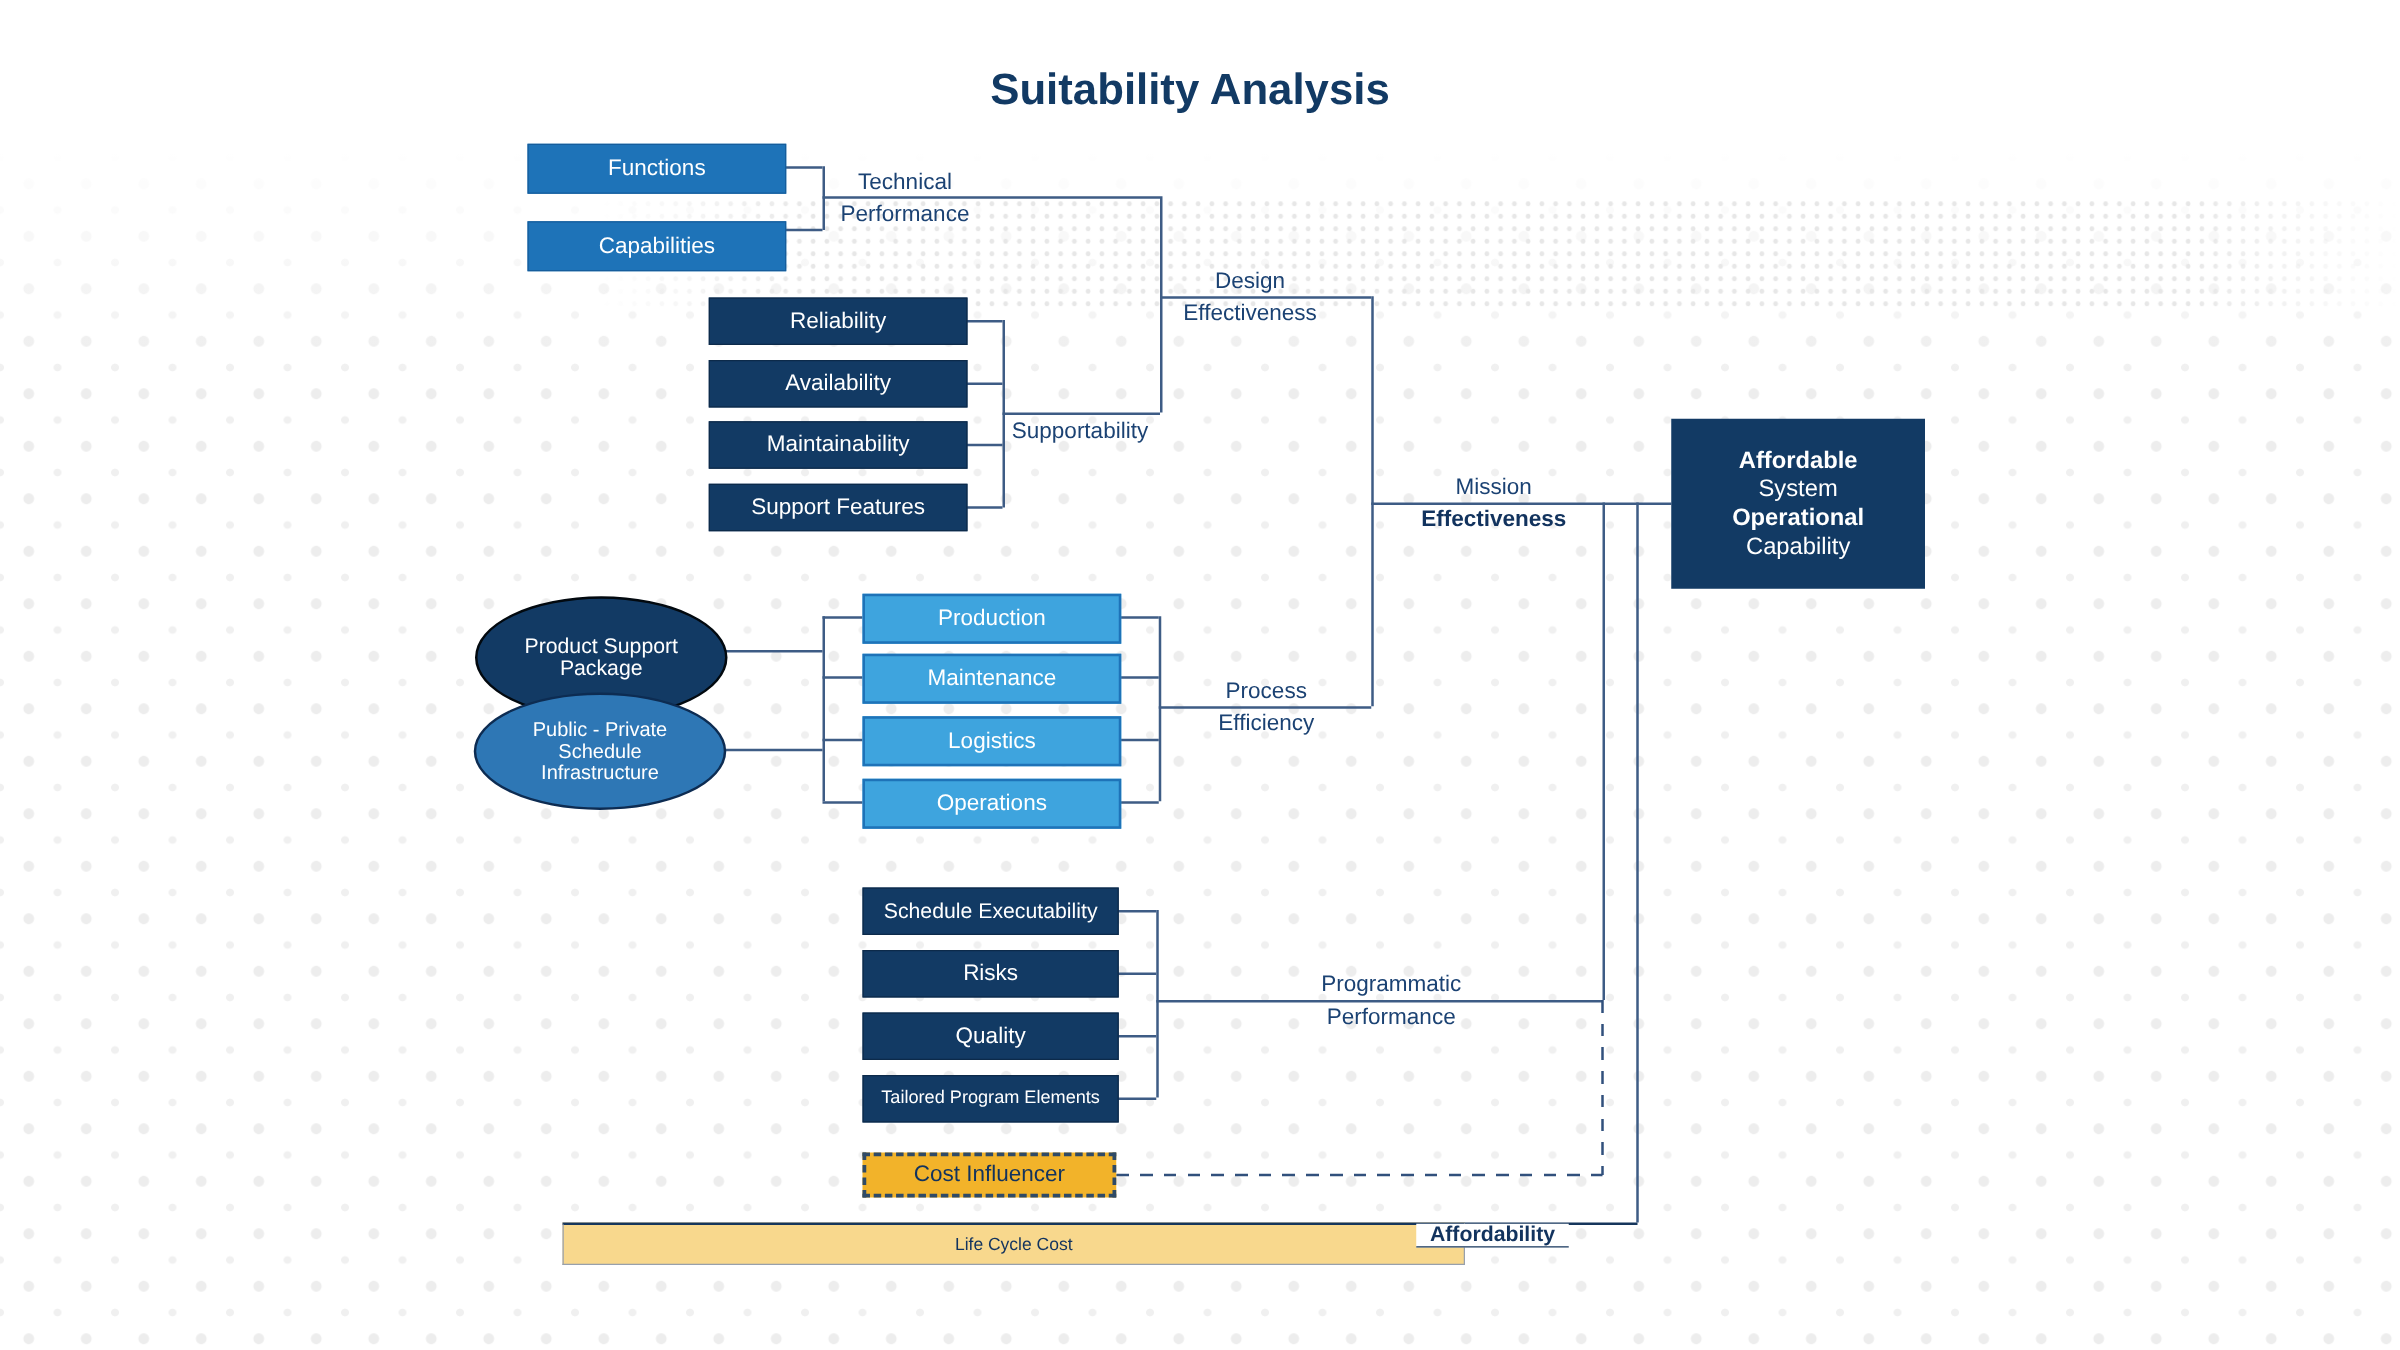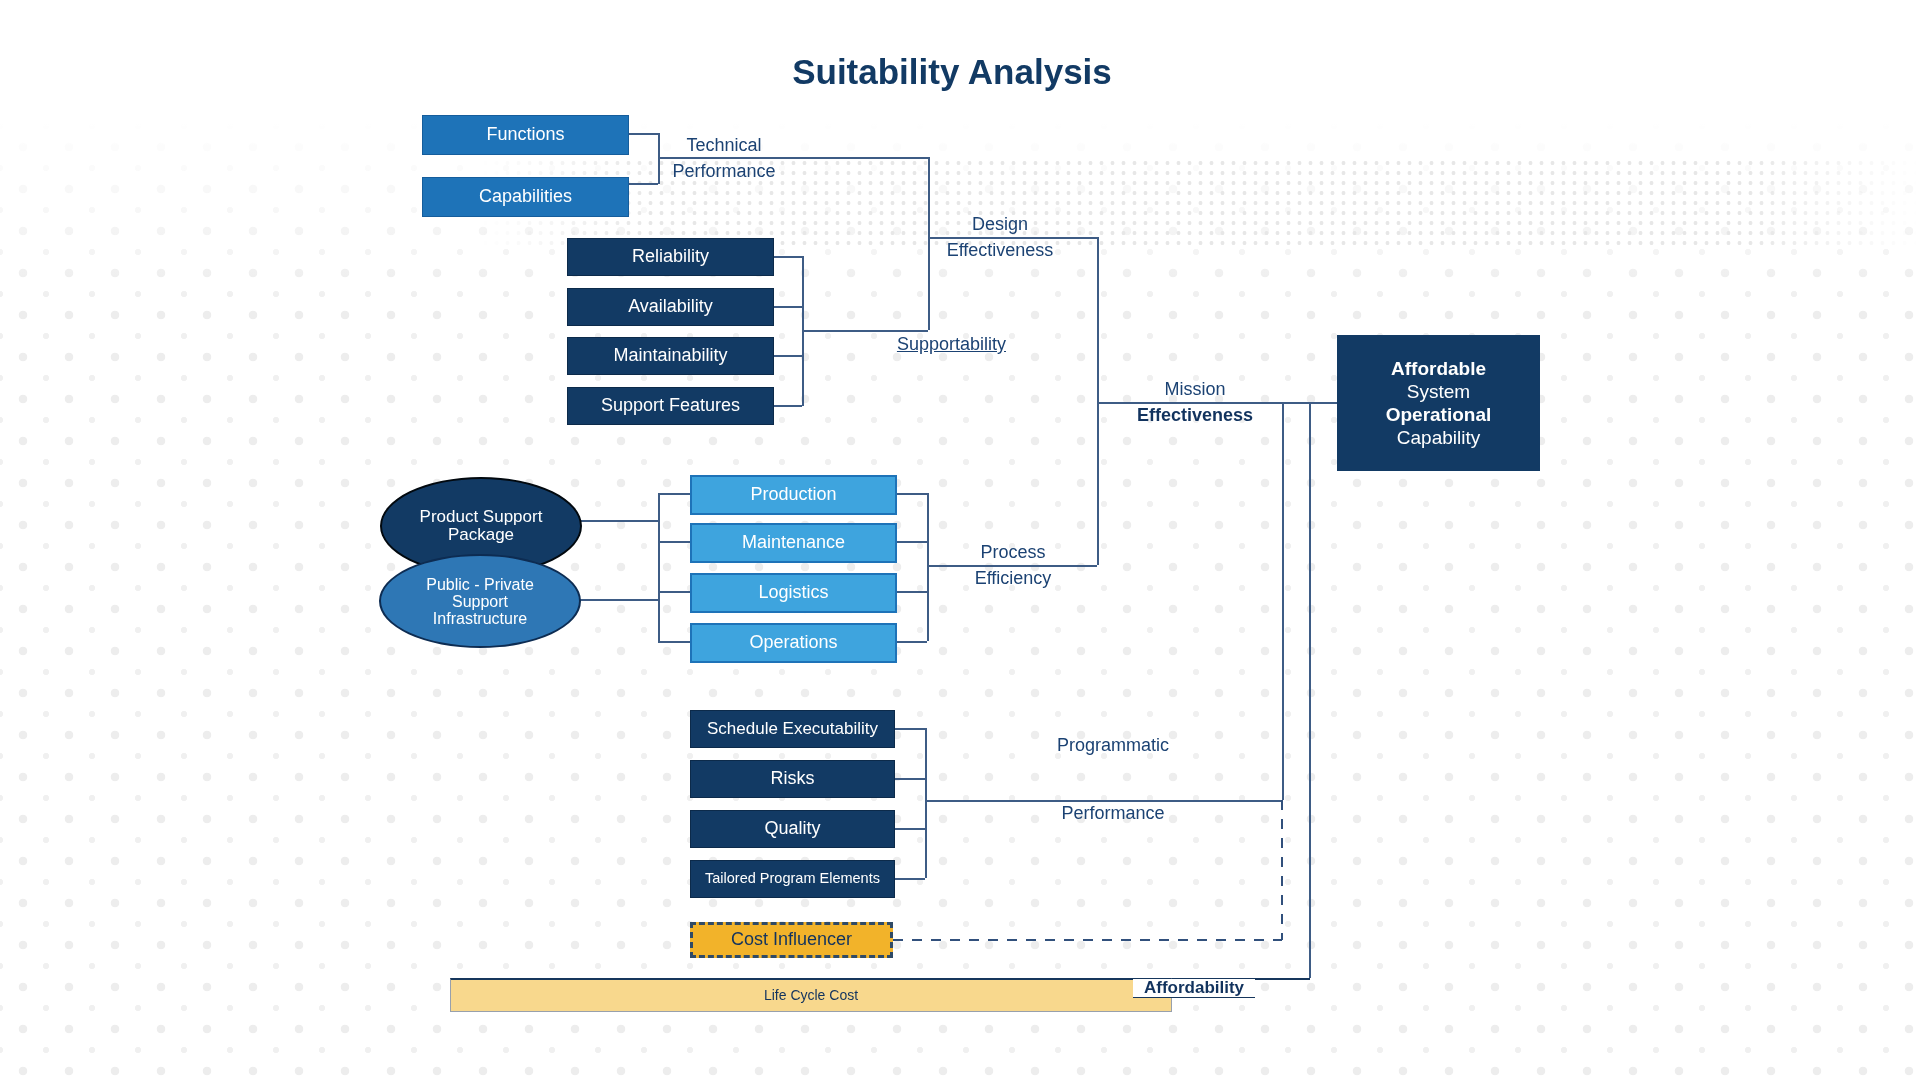--- a/index.html
+++ b/index.html
@@ -79,37 +79,37 @@
   <div class="box navy" style="left:567px;top:238px;width:205px;height:36px;">Reliability</div>
   <div class="box navy" style="left:567px;top:288px;width:205px;height:36px;">Availability</div>
   <div class="box navy" style="left:567px;top:337px;width:205px;height:36px;">Maintainability</div>
   <div class="box navy" style="left:567px;top:387px;width:205px;height:36px;">Support Features</div>
   <div class="hline" style="left:772px;top:256px;width:30px;"></div>
   <div class="hline" style="left:772px;top:306px;width:30px;"></div>
   <div class="hline" style="left:772px;top:355px;width:30px;"></div>
   <div class="hline" style="left:772px;top:405px;width:30px;"></div>
   <div class="vline" style="left:802px;top:256px;height:150px;"></div>
   <div class="hline" style="left:802px;top:330px;width:126px;"></div>
-  <div class="lbl" style="left:806px;top:334px;text-align:right;text-decoration:underline;">Supportability</div>
+  <div class="lbl" style="left:764px;top:334px;text-align:center;">Supportability</div>
 
   <div class="hline" style="left:928px;top:237px;width:169px;"></div>
   <div class="lbl" style="left:900px;top:214px;">Design</div>
   <div class="lbl" style="left:900px;top:240px;">Effectiveness</div>
   <div class="vline" style="left:1097px;top:237px;height:328px;"></div>
 
   <div class="ellipse dark">
     <div>
       <div>Product Support</div>
       <div>Package</div>
     </div>
   </div>
   <div class="ellipse light">
     <div>
       <div>Public - Private</div>
-      <div>Support</div>
+      <div>Schedule</div>
       <div>Infrastructure</div>
     </div>
   </div>
   <div class="hline" style="left:578px;top:520px;width:80px;"></div>
   <div class="hline" style="left:577px;top:599px;width:81px;"></div>
   <div class="vline" style="left:658px;top:493px;height:148px;"></div>
   <div class="hline" style="left:658px;top:493px;width:32px;"></div>
   <div class="hline" style="left:658px;top:541px;width:32px;"></div>
   <div class="hline" style="left:658px;top:591px;width:32px;"></div>
   <div class="hline" style="left:658px;top:641px;width:32px;"></div>
@@ -143,21 +143,21 @@
   <div class="box navy" style="left:690px;top:710px;width:203px;height:36px;font-size:17px;">Schedule Executability</div>
   <div class="box navy" style="left:690px;top:760px;width:203px;height:36px;">Risks</div>
   <div class="box navy" style="left:690px;top:810px;width:203px;height:36px;">Quality</div>
   <div class="box navy" style="left:690px;top:860px;width:203px;height:36px;font-size:14.5px;">Tailored Program Elements</div>
   <div class="hline" style="left:893px;top:728px;width:32px;"></div>
   <div class="hline" style="left:893px;top:778px;width:32px;"></div>
   <div class="hline" style="left:893px;top:828px;width:32px;"></div>
   <div class="hline" style="left:893px;top:878px;width:32px;"></div>
   <div class="vline" style="left:925px;top:728px;height:150px;"></div>
   <div class="hline" style="left:925px;top:800px;width:357px;"></div>
-  <div class="lbl" style="left:1013px;top:735px;">Programmatic</div>
+  <div class="lbl" style="left:1013px;top:777px;">Programmatic</div>
   <div class="lbl" style="left:1013px;top:803px;">Performance</div>
 
   <div class="dash-v" style="left:1281px;top:800px;height:140px;"></div>
   <div class="dash-h" style="left:893px;top:939px;width:389px;"></div>
   <div class="box cost-influencer">Cost Influencer</div>
 
   <div class="box lcc">Life Cycle Cost</div>
   <div class="abs" style="left:1172px;top:978px;width:138px;height:2px;background:#16365c;z-index:1;"></div>
   <div class="affordability">Affordability</div>
 

